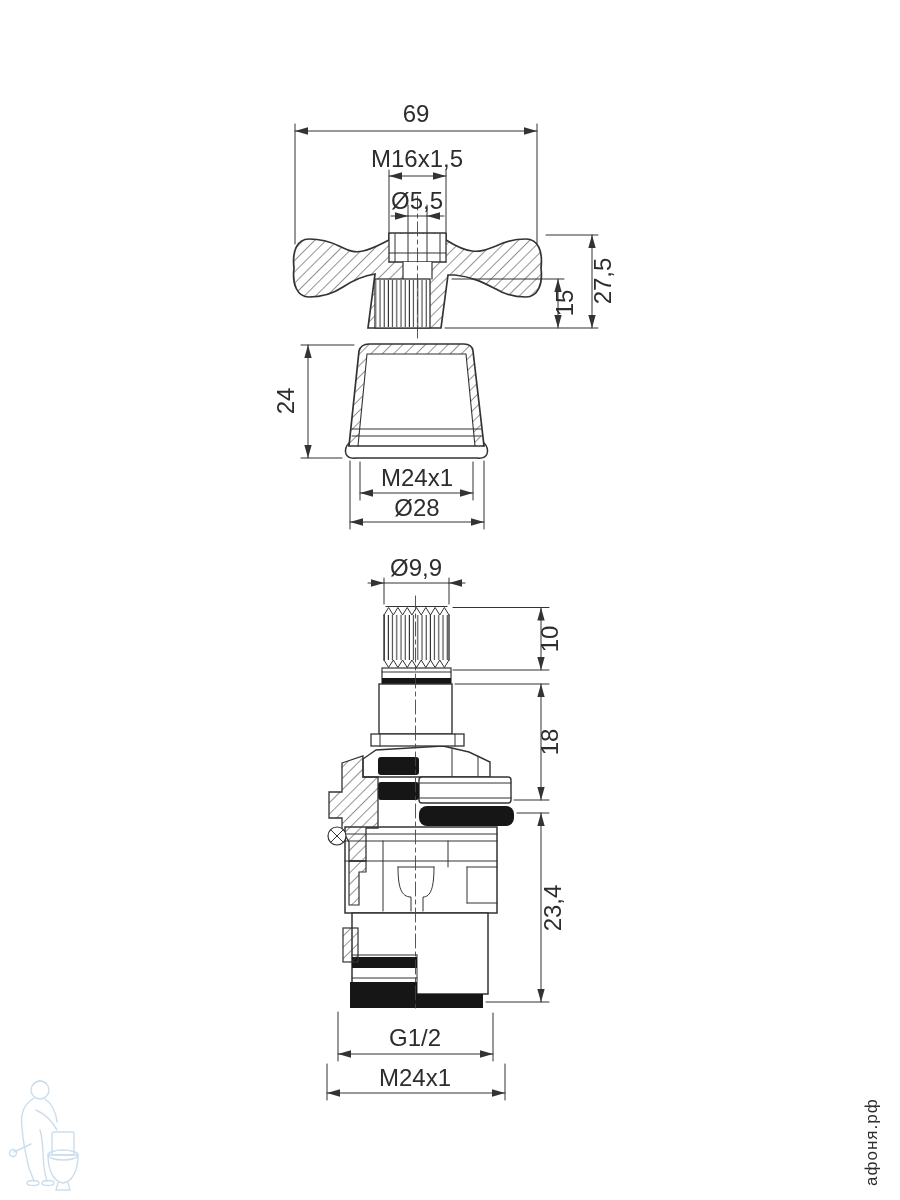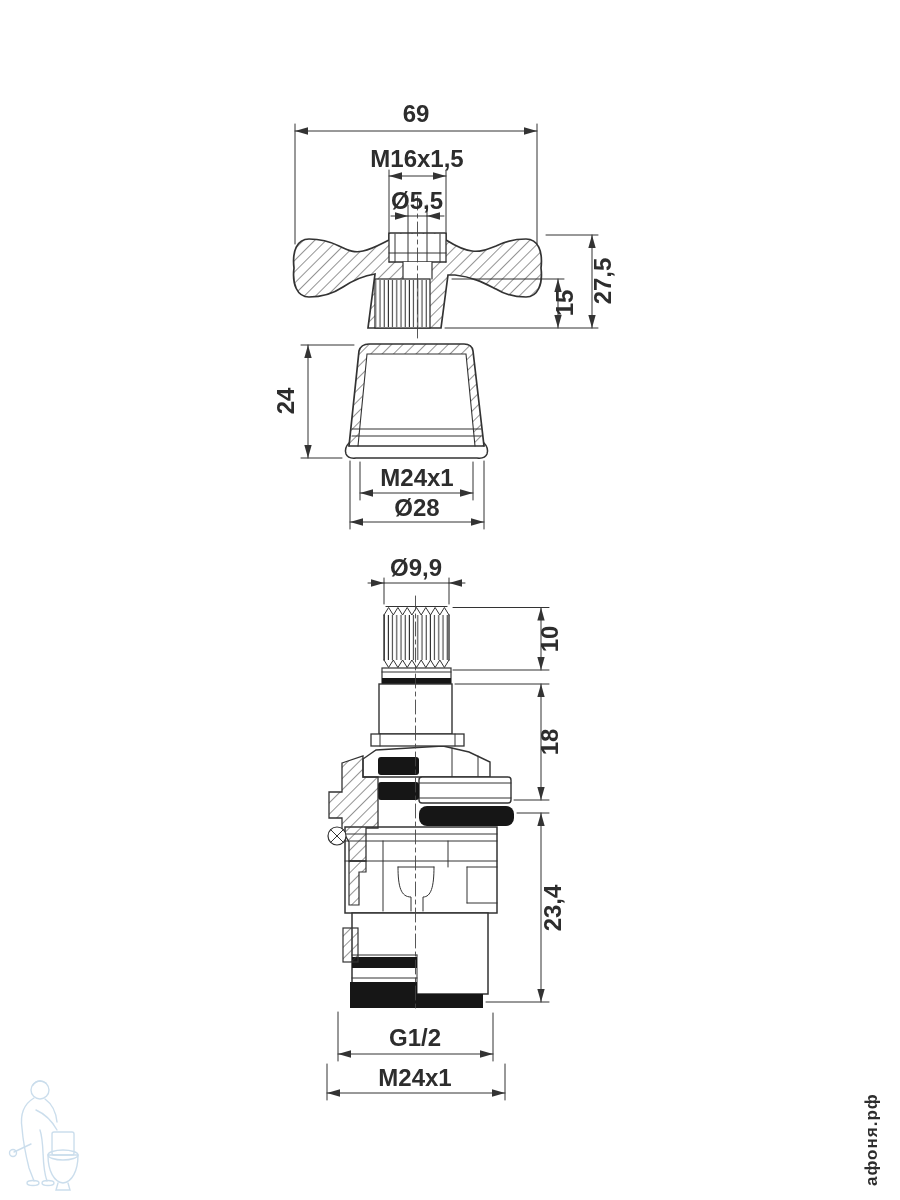--- a/index.html
+++ b/index.html
@@ -1,16 +1,16 @@
 <!DOCTYPE html>
 <html><head>
 <meta charset="utf-8">
 <style>
   html,body{margin:0;padding:0;background:#ffffff;}
-  .page{position:relative;width:900px;height:1200px;background:#fff;overflow:hidden;font-weight:bold;}
+  .page{position:relative;width:900px;height:1200px;background:#fff;overflow:hidden;}
   svg{position:absolute;left:0;top:0;}
   text{font-family:"Liberation Sans","DejaVu Sans",sans-serif;fill:#2d2d2d;}
   .dim-label{font-size:24px;}
   .wm-text{font-size:17px;letter-spacing:1px;}
 </style>
 </head>
 <body>
 
 <div class="page">
 <svg width="900" height="1200" viewBox="0 0 900 1200">

